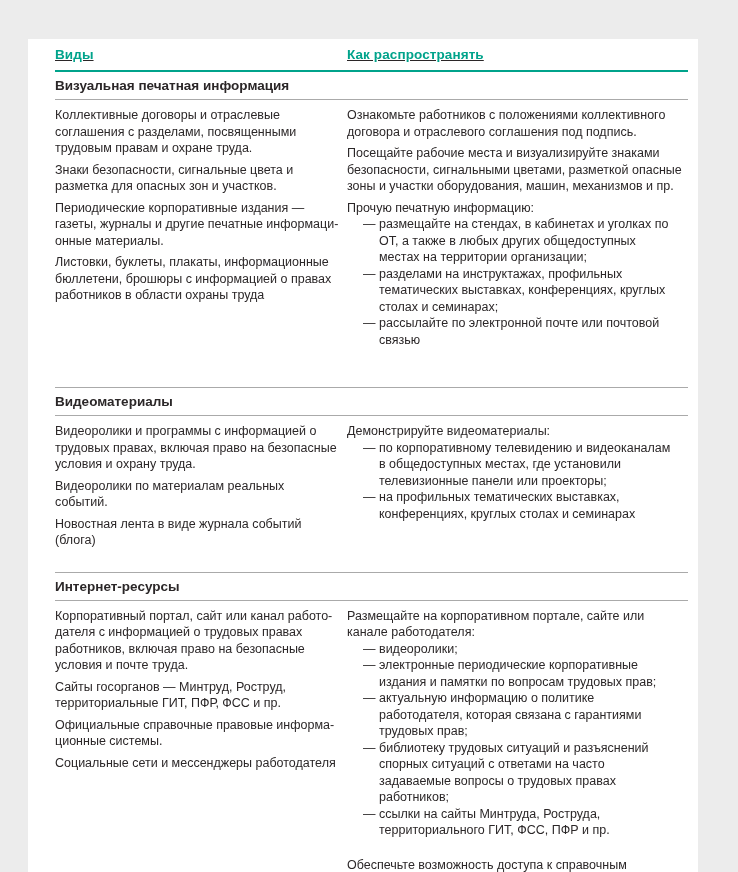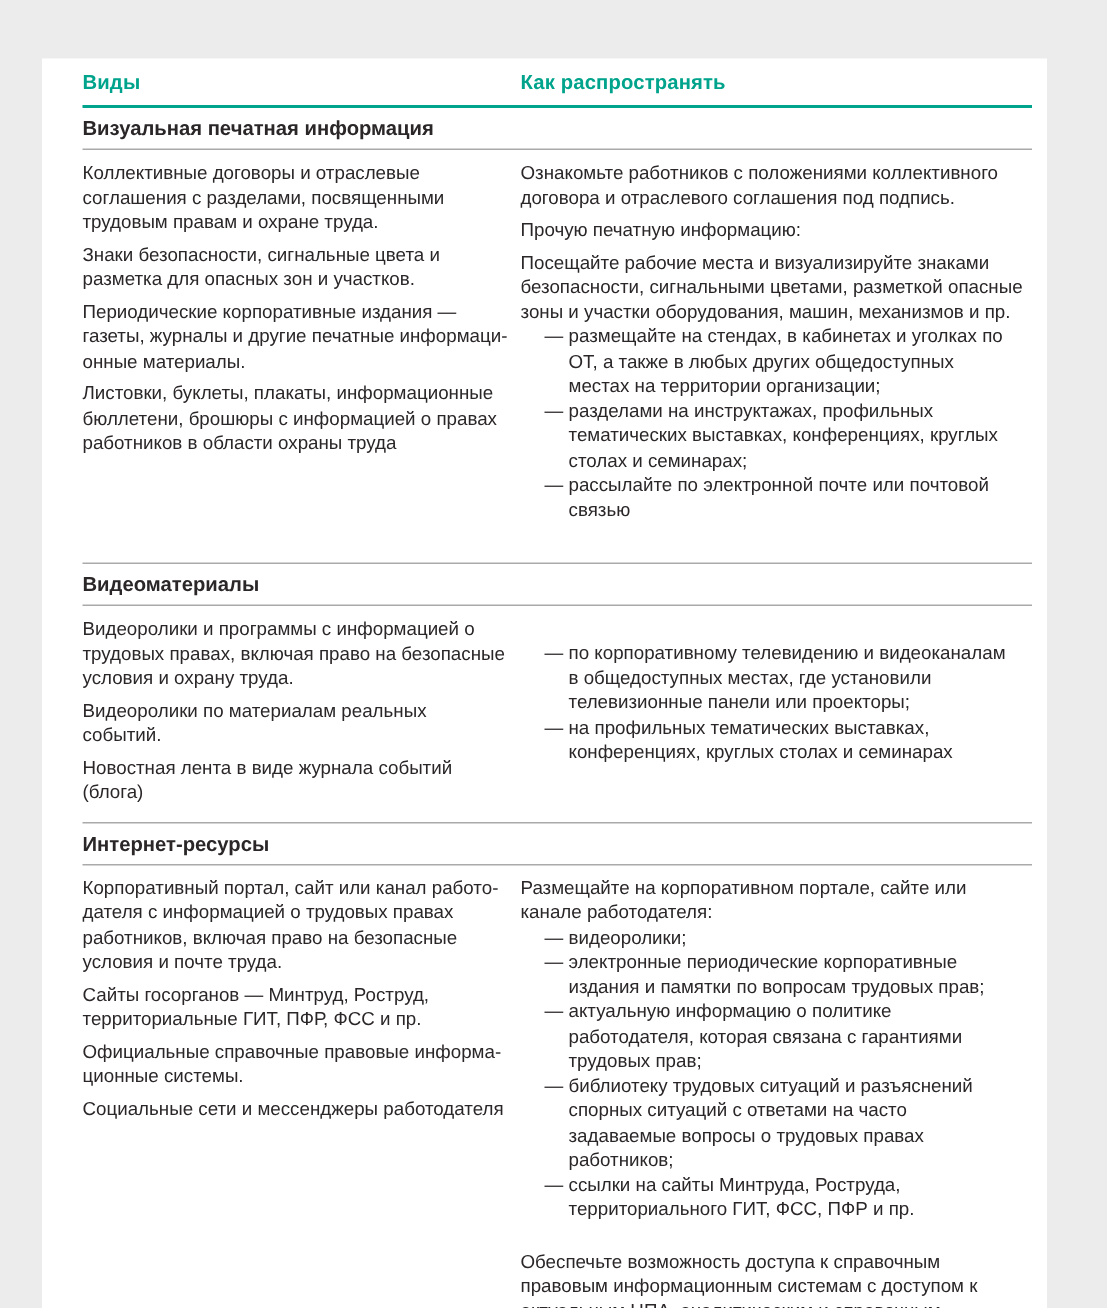--- a/index.html
+++ b/index.html
@@ -24,39 +24,40 @@
     background: #ffffff;
     padding: 0 10px 18px 27px;
     box-sizing: border-box;
   }
   .header-row {
     display: grid;
     grid-template-columns: 284px 1fr;
     column-gap: 8px;
     padding: 8px 0 8px;
     border-bottom: 2px solid #00a38b;
+    text-decoration: underline;
   }
   .col-header {
     font-size: 13.5px;
     font-weight: bold;
     color: #00a38b;
     letter-spacing: 0.1px;
   }
   .sect-title {
     font-size: 13.5px;
     font-weight: bold;
     color: #2b2728;
     padding: 6px 0 6px;
     border-bottom: 1px solid #aaaaaa;
   }
   .sect-body {
     display: grid;
     grid-template-columns: 284px 1fr;
     column-gap: 8px;
-    padding: 7px 0 11px;
+    padding: 7px 0 23px;
     border-bottom: 1px solid #aaaaaa;
   }
   .sect:last-child .sect-body {
     border-bottom: 2px solid #a3a3a3;
   }
   .col {
     font-size: 12.5px;
     line-height: 16.5px;
   }
   .col > p { margin: 0; }
@@ -93,39 +94,40 @@
         <div class="sect-title">Визуальная печатная информация</div>
         <div class="sect-body">
           <div class="col left">
             <p>Коллективные договоры и отраслевые соглашения с разделами, посвященными трудовым правам и охране труда.</p>
             <p>Знаки безопасности, сигнальные цвета и разметка для опасных зон и участков.</p>
             <p>Периодические корпоративные издания — газеты, журналы и другие печатные информаци­онные материалы.</p>
             <p>Листовки, буклеты, плакаты, информационные бюллетени, брошюры с информацией о правах работников в области охраны труда</p>
           </div>
           <div class="col right">
             <p>Ознакомьте работников с положениями коллективного договора и отраслевого соглашения под подпись.</p>
+            <p>Посещайте рабочие места и визуализируйте знаками безопасности, сигнальными цветами, разметкой опасные зоны и участки оборудования, машин, механизмов и пр.</p>
             <p>Прочую печатную информацию:</p>
-            <p>Посещайте рабочие места и визуализируйте знаками безопасности, сигнальными цветами, разметкой опасные зоны и участки оборудования, машин, механизмов и пр.</p>
             <ul>
               <li>размещайте на стендах, в кабинетах и уголках по ОТ, а также в любых других общедоступных местах на территории организации;</li>
               <li>разделами на инструктажах, профильных тематических выставках, конференциях, круглых столах и семинарах;</li>
               <li>рассылайте по электронной почте или почтовой связью</li>
             </ul>
           </div>
         </div>
       </section>
       <section class="sect">
         <div class="sect-title">Видеоматериалы</div>
         <div class="sect-body">
           <div class="col left">
             <p>Видеоролики и программы с информацией о тру­довых правах, включая право на безопасные условия и охрану труда.</p>
             <p>Видеоролики по материалам реальных событий.</p>
             <p>Новостная лента в виде журнала событий (блога)</p>
           </div>
           <div class="col right">
+            <p>Демонстрируйте видеоматериалы:</p>
             <ul>
               <li>по корпоративному телевидению и видеоканалам в общедоступных местах, где установили телевизионные панели или проекторы;</li>
               <li>на профильных тематических выставках, конференциях, круглых столах и семинарах</li>
             </ul>
           </div>
         </div>
       </section>
       <section class="sect">
         <div class="sect-title">Интернет-ресурсы</div>
         <div class="sect-body">

